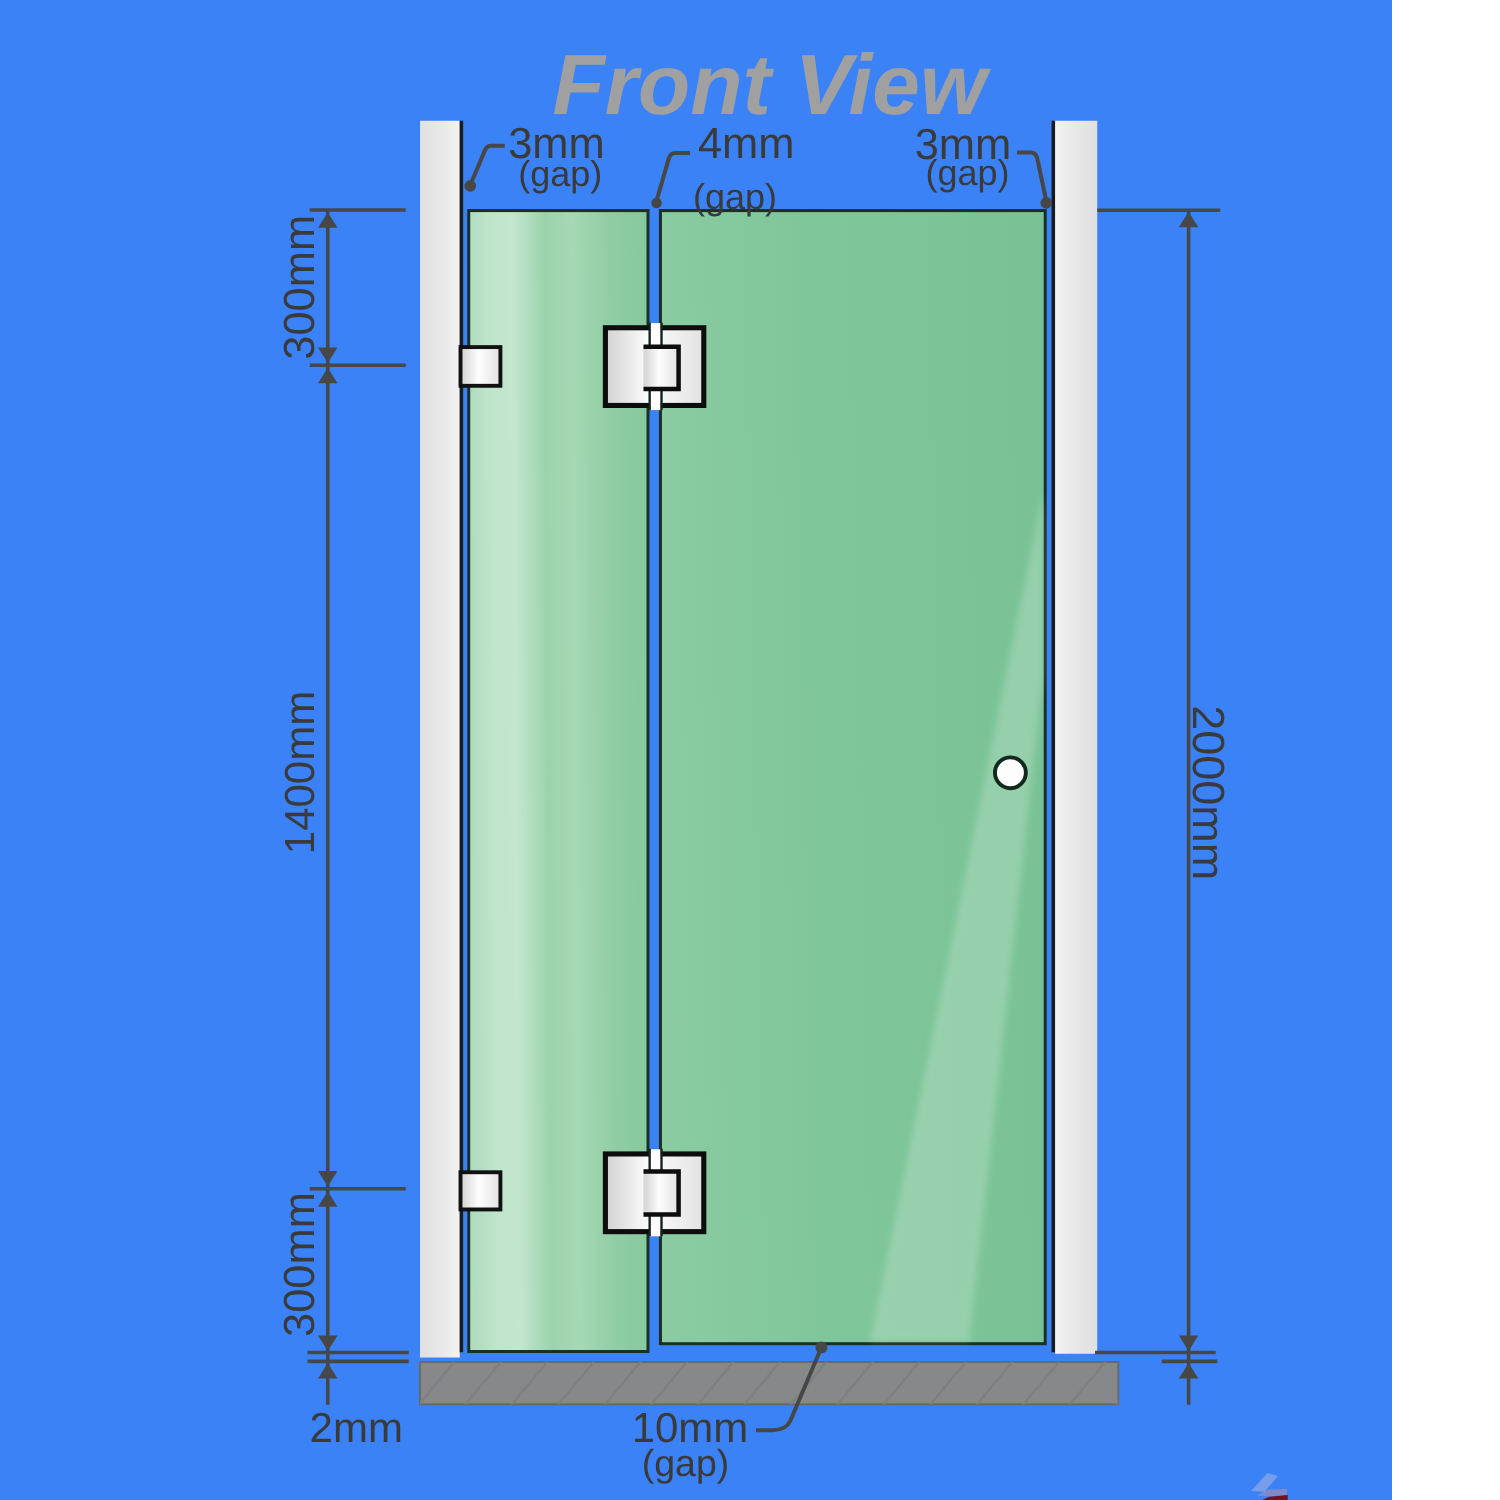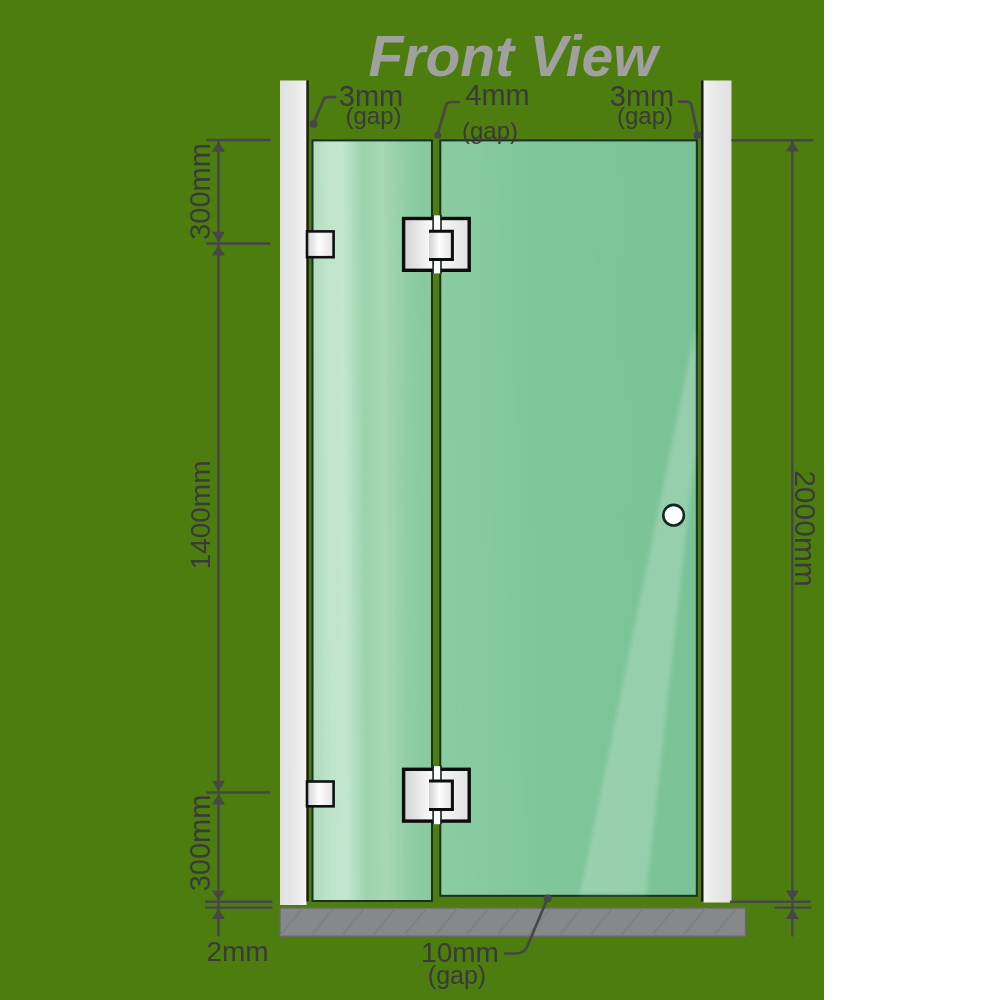--- a/index.html
+++ b/index.html
@@ -1,16 +1,16 @@
 <!DOCTYPE html>
 <html><head>
 <meta charset="utf-8">
 <style>
   html,body{margin:0;padding:0;background:#ffffff;}
-  .wrap{width:824px;height:1000px;position:relative;overflow:hidden;background:#4d7c0f;}
+  .wrap{width:928px;height:1000px;position:relative;overflow:hidden;background:#3b82f6;}
   svg{display:block;opacity:0.999;}
   text{font-family:"Liberation Sans", sans-serif; fill-opacity:0.999;}
 </style>
 </head>
 <body>
 <div class="wrap">
 <svg width="1000" height="1000" viewBox="0 0 1000 1000">
   <defs>
     <linearGradient id="chanL" x1="0" y1="0" x2="1" y2="0">
       <stop offset="0" stop-color="#e0e0e0"></stop>

